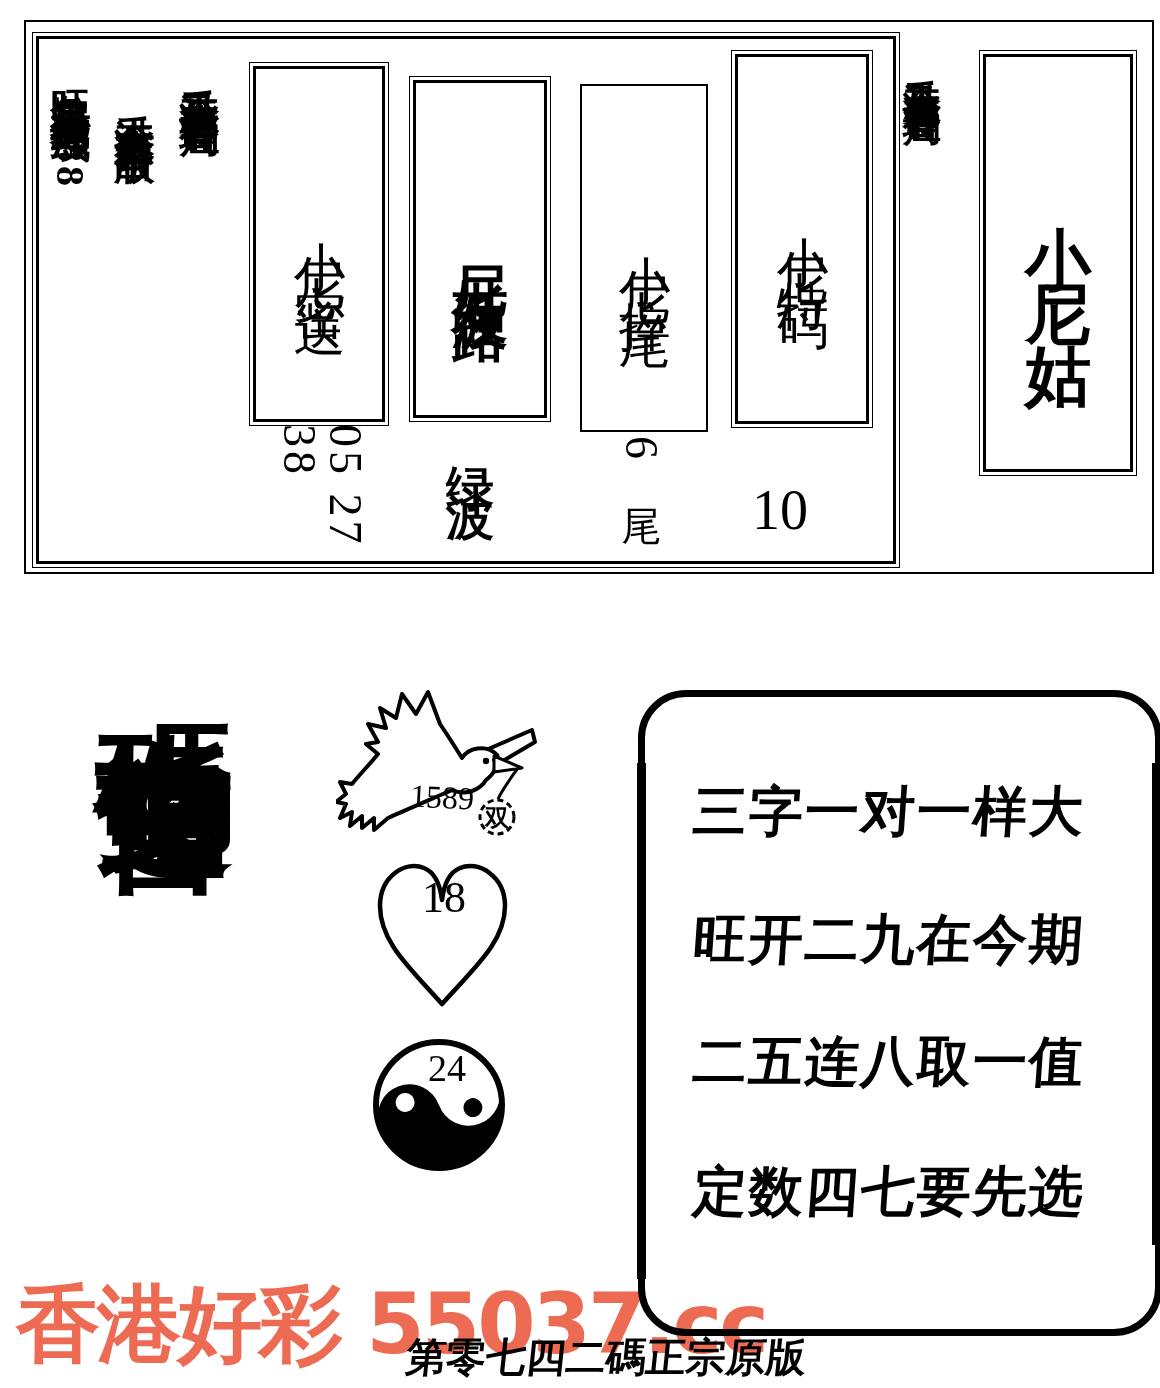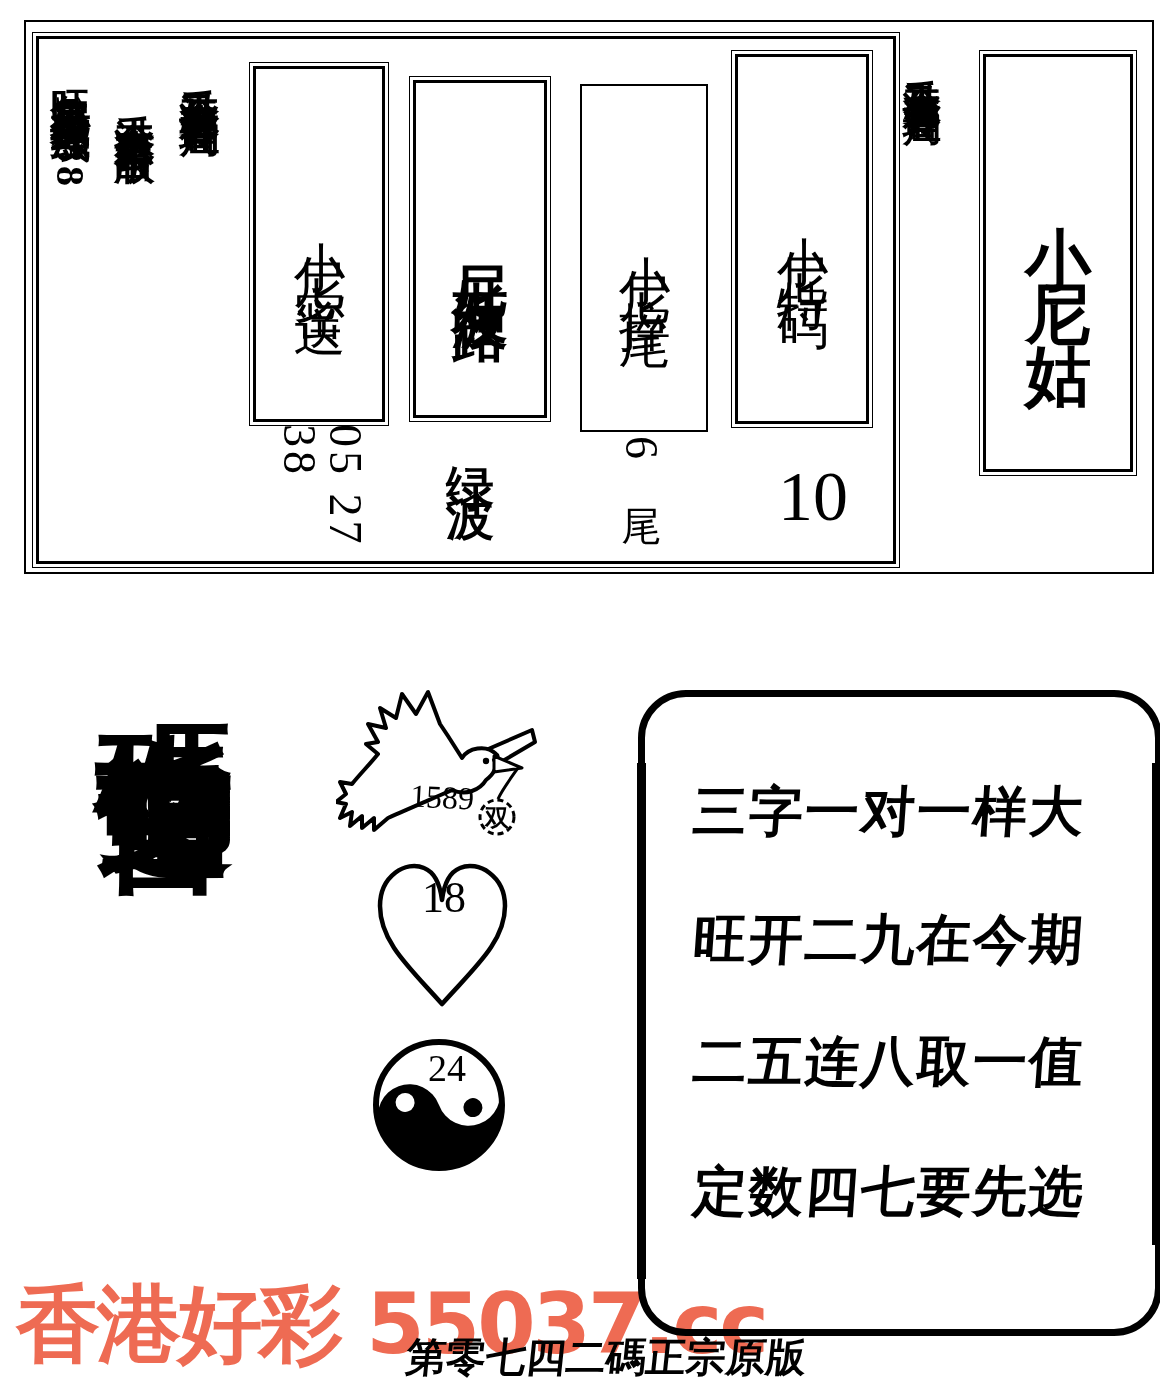--- a/index.html
+++ b/index.html
@@ -25,21 +25,21 @@
   .pred-title.heavy{font-weight:700;letter-spacing:14px;font-size:56px;}
   .pb1{left:253px;top:66px;width:126px;height:350px;}
   .pb2{left:413px;top:80px;width:128px;height:332px;}
   .pb3{left:580px;top:84px;width:124px;height:344px;}
   .pb4{left:735px;top:54px;width:128px;height:364px;}
   .pred-value{font-size:46px;line-height:1;letter-spacing:4px;}
   .pv1{left:276px;top:424px;height:146px;}
   .pv2{left:446px;top:428px;font-weight:700;font-size:48px;letter-spacing:26px;}
   .pv3{left:618px;top:436px;font-size:46px;letter-spacing:18px;}
   .pv3 .tail{font-size:40px;}
-  .pv4{left:752px;top:462px;width:96px;text-align:right;font-size:70px;letter-spacing:0;}
+  .pv4{left:752px;top:482px;width:96px;text-align:left;font-size:56px;letter-spacing:0;}
 
   .col-authority-right{left:903px;top:48px;height:405px;font-size:38px;font-weight:600;letter-spacing:4px;}
   .brand-box{left:983px;top:54px;width:144px;height:412px;border:3px solid #000;outline:1px solid #000;outline-offset:3px;display:flex;align-items:center;justify-content:center;}
   .brand-title{writing-mode:vertical-rl;text-orientation:upright;font-size:66px;font-weight:700;letter-spacing:60px;line-height:1;}
   .issue{left:942px;top:510px;font-size:38px;letter-spacing:2px;white-space:nowrap;}
 
   
   .giant-title{
     left:55px;top:645px;height:668px;width:180px;
     writing-mode:vertical-rl;text-orientation:upright;

